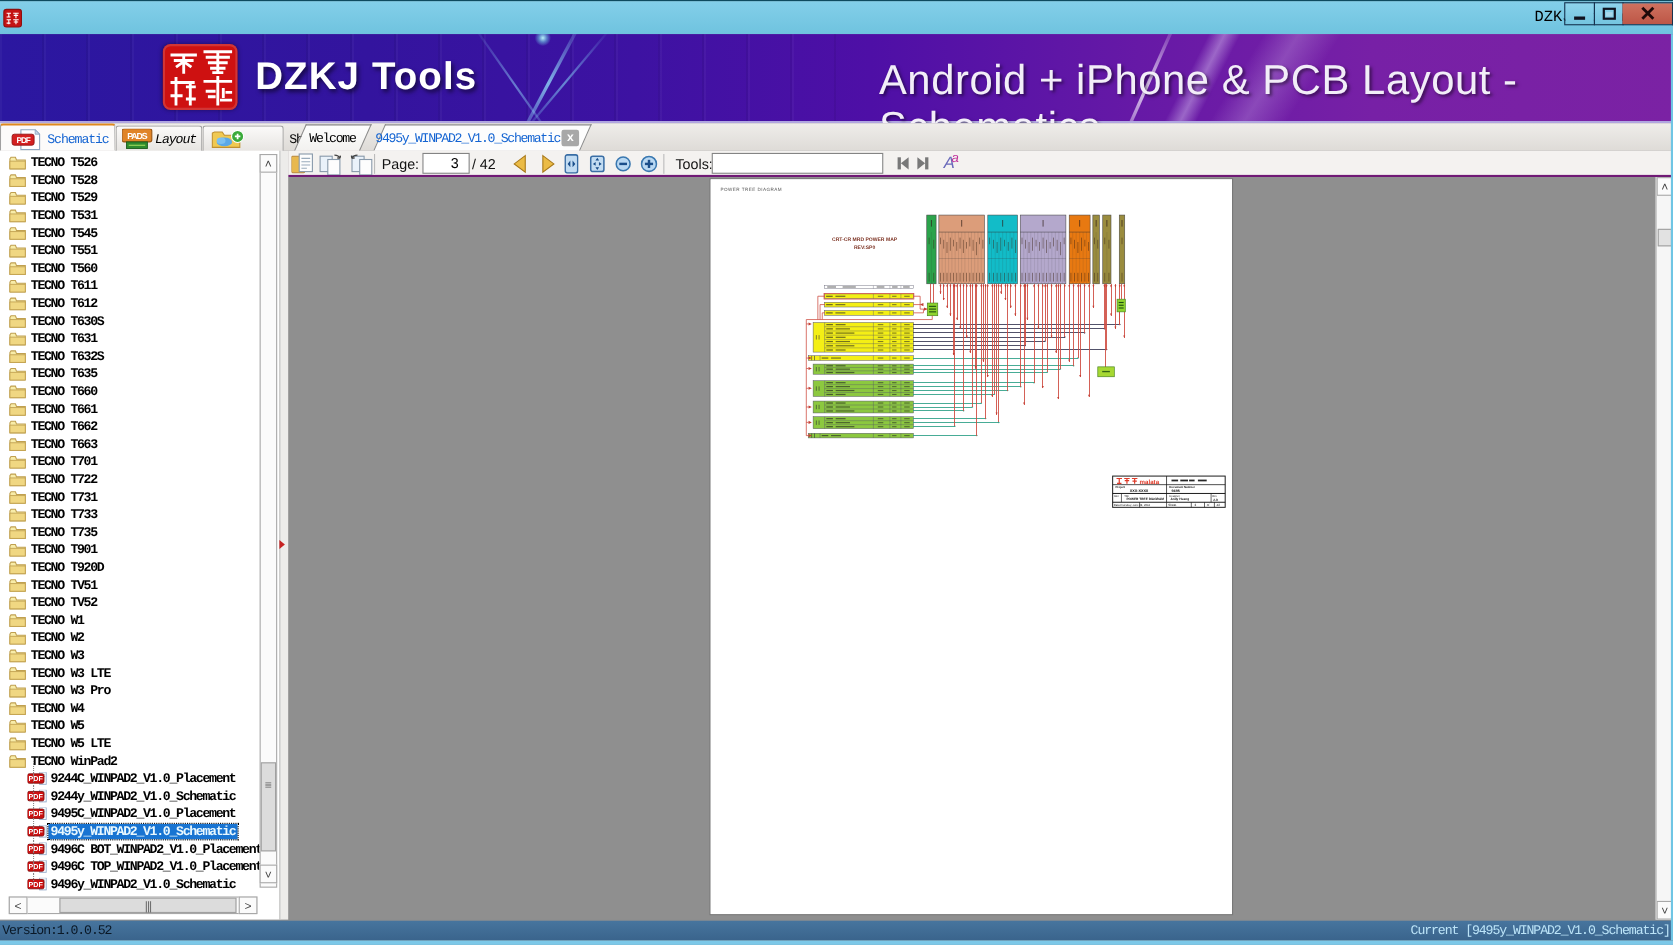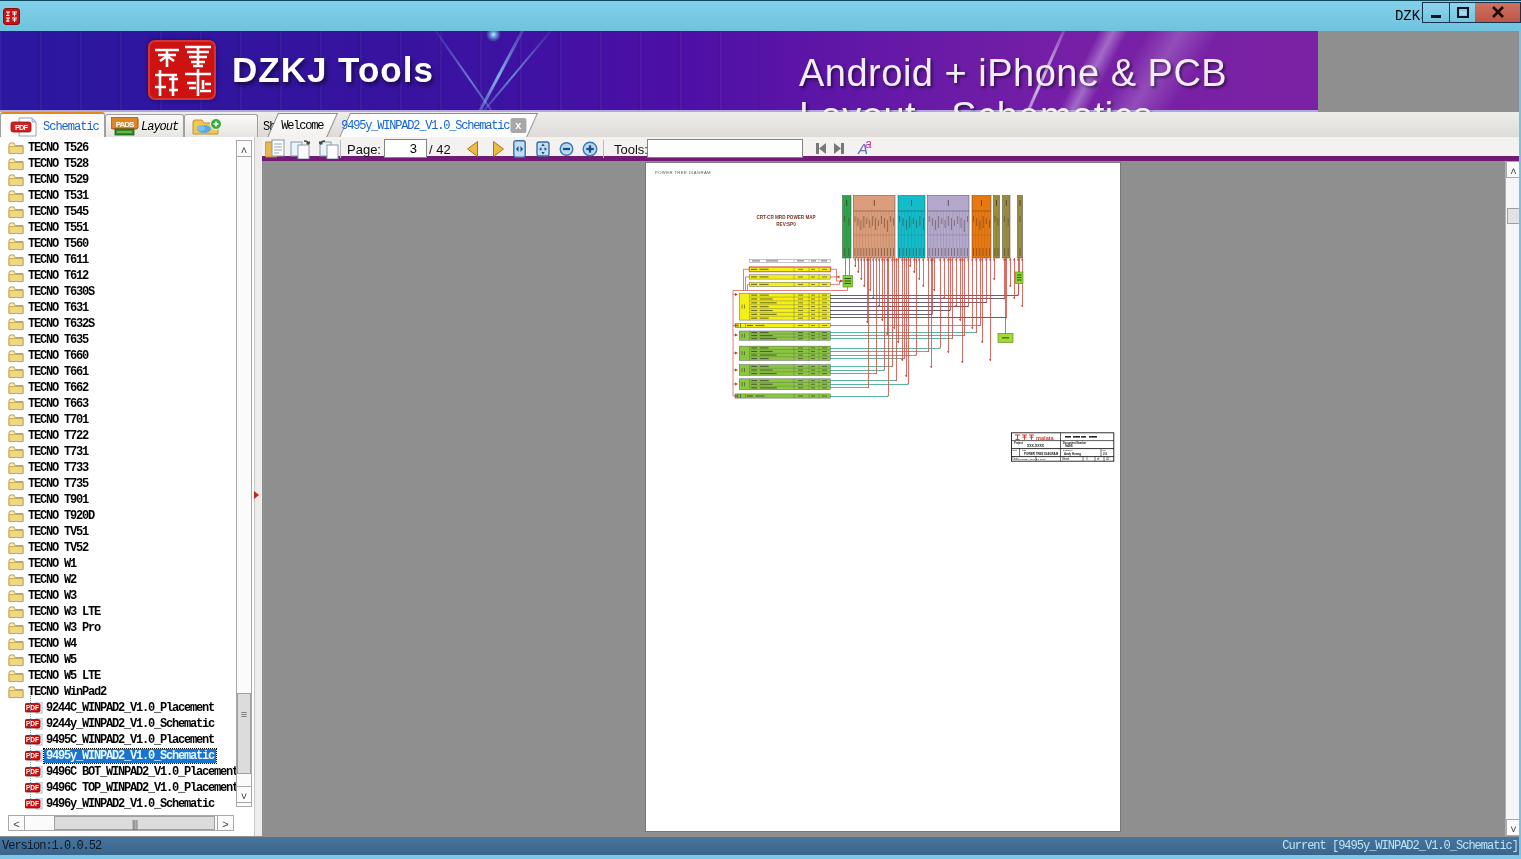--- a/index.html
+++ b/index.html
@@ -5,21 +5,21 @@
 .abs { position:absolute; }
 
 #titlebar { left:0; top:0; width:1521px; height:31px; background:linear-gradient(#83CFE9,#6FC3DF); border-top:1px solid #0E4A5E; }
 #appico { left:3px; top:7px; width:17px; height:17px; background:#C41414; border-radius:3px; border:1px solid #8E0E0E; }
 #wtitle { left:0; top:7px; width:1521px; text-align:right; font-family:"Liberation Mono",monospace; font-size:14px; color:#000; }
 .wbtn { top:1px; height:21px; border:1px solid #16324F; background:linear-gradient(#8FD4EC,#74C4DF); text-align:center; color:#10121E; }
 #btnmin { left:1422px; width:28px; }
 #btnmax { left:1449px; width:27px; }
 #btnclose { left:1475px; width:46px; border-left:none; background:linear-gradient(#CF7260,#BD5646); }
 
-#banner { left:0; top:31px; width:1318px; height:81px; overflow:hidden;
+#banner { left:0; top:31px; width:1521px; height:81px; overflow:hidden;
  background:linear-gradient(90deg,#2B17A0 0%,#33149E 22%,#3D12A2 38%,#4E0FA6 52%,#6619A6 68%,#7720A6 82%,#7B22A4 100%); }
 #banner .stripes { position:absolute; left:0; top:0; width:760px; height:81px;
  background:repeating-linear-gradient(90deg, rgba(255,255,255,0.035) 0 2px, rgba(255,255,255,0) 2px 38px, rgba(0,0,25,0.07) 38px 40px); }
 .beam { position:absolute; background:linear-gradient(rgba(140,225,255,0.0),rgba(150,230,255,0.75),rgba(140,225,255,0.0)); }
 #bm1 { left:497px; top:-20px; width:3px; height:130px; transform:rotate(28deg); }
 #bm2 { left:512px; top:-20px; width:2px; height:130px; transform:rotate(40deg); background:linear-gradient(rgba(120,220,255,0),rgba(140,230,255,0.55),rgba(120,220,255,0)); }
 #bm3 { left:468px; top:-20px; width:2px; height:135px; transform:rotate(-35deg); background:linear-gradient(rgba(120,220,255,0),rgba(150,230,255,0.5),rgba(120,220,255,0)); }
 #glow { position:absolute; left:486px; top:-4px; width:15px; height:15px; border-radius:50%;
  background:radial-gradient(circle, rgba(190,255,255,0.95) 0%, rgba(120,230,240,0.5) 35%, rgba(120,230,240,0) 70%); }
 #wb1 { position:absolute; left:1075px; top:-30px; width:26px; height:160px; transform:rotate(27deg);
@@ -48,21 +48,21 @@
 .dtab { position:absolute; top:1px; height:24px; background:linear-gradient(#FEFEFE,#F2F1EF); border:1px solid #8A8A8A; border-bottom:none;
  transform:skewX(-24deg); transform-origin:top left; }
 #dtab1 { left:278px; width:60px; }
 #dtab2 { left:350px; width:188px; background:#FDFDFD; }
 .dtab .lbl { position:absolute; top:5px; width:100%; text-align:center; transform:skewX(24deg);
  font-family:"Liberation Mono",monospace; font-size:12px; letter-spacing:-1.2px; }
 #dtab2 .lbl { color:#1464D2; text-align:left; left:-4px; }
 #dclose { position:absolute; left:165px; top:4px; width:16px; height:15px; background:#A8A8A8; border-radius:2px;
  transform:skewX(24deg); color:#fff; font-size:11px; font-weight:bold; text-align:center; line-height:15px; font-family:"Liberation Sans"; }
 
-#toolbar { left:262px; top:137px; width:1259px; height:24px; background:#F4F2F0; border-bottom:5px solid #701a75; }
+#toolbar { left:262px; top:137px; width:1259px; height:24px; background:#F4F2F0; border-bottom:2px solid #701a75; }
 .tsep { position:absolute; top:3px; width:1px; height:18px; background:#BBB; }
 .tlabel { position:absolute; top:5px; font-size:13px; color:#111; }
 .tinput { position:absolute; top:2px; height:19px; background:#fff; border:1px solid #848484; font-size:13px; }
 
 #sidebar { left:0; top:137px; width:254px; height:699px; background:#fff; overflow:hidden; }
 #splitter { left:254px; top:137px; width:8px; height:699px; background:#EDECEA; border-left:1px solid #C8C8C8; }
 .trow,.prow { position:absolute; height:16px; white-space:nowrap; }
 .trow .fold { position:absolute; left:8px; top:1px; }
 .trow .tl { position:absolute; left:28px; top:1px; font-family:"Liberation Mono",monospace; font-size:12px; letter-spacing:-1.2px; color:#000; font-weight:bold; }
 .prow .pico { position:absolute; left:25px; top:2px; }

